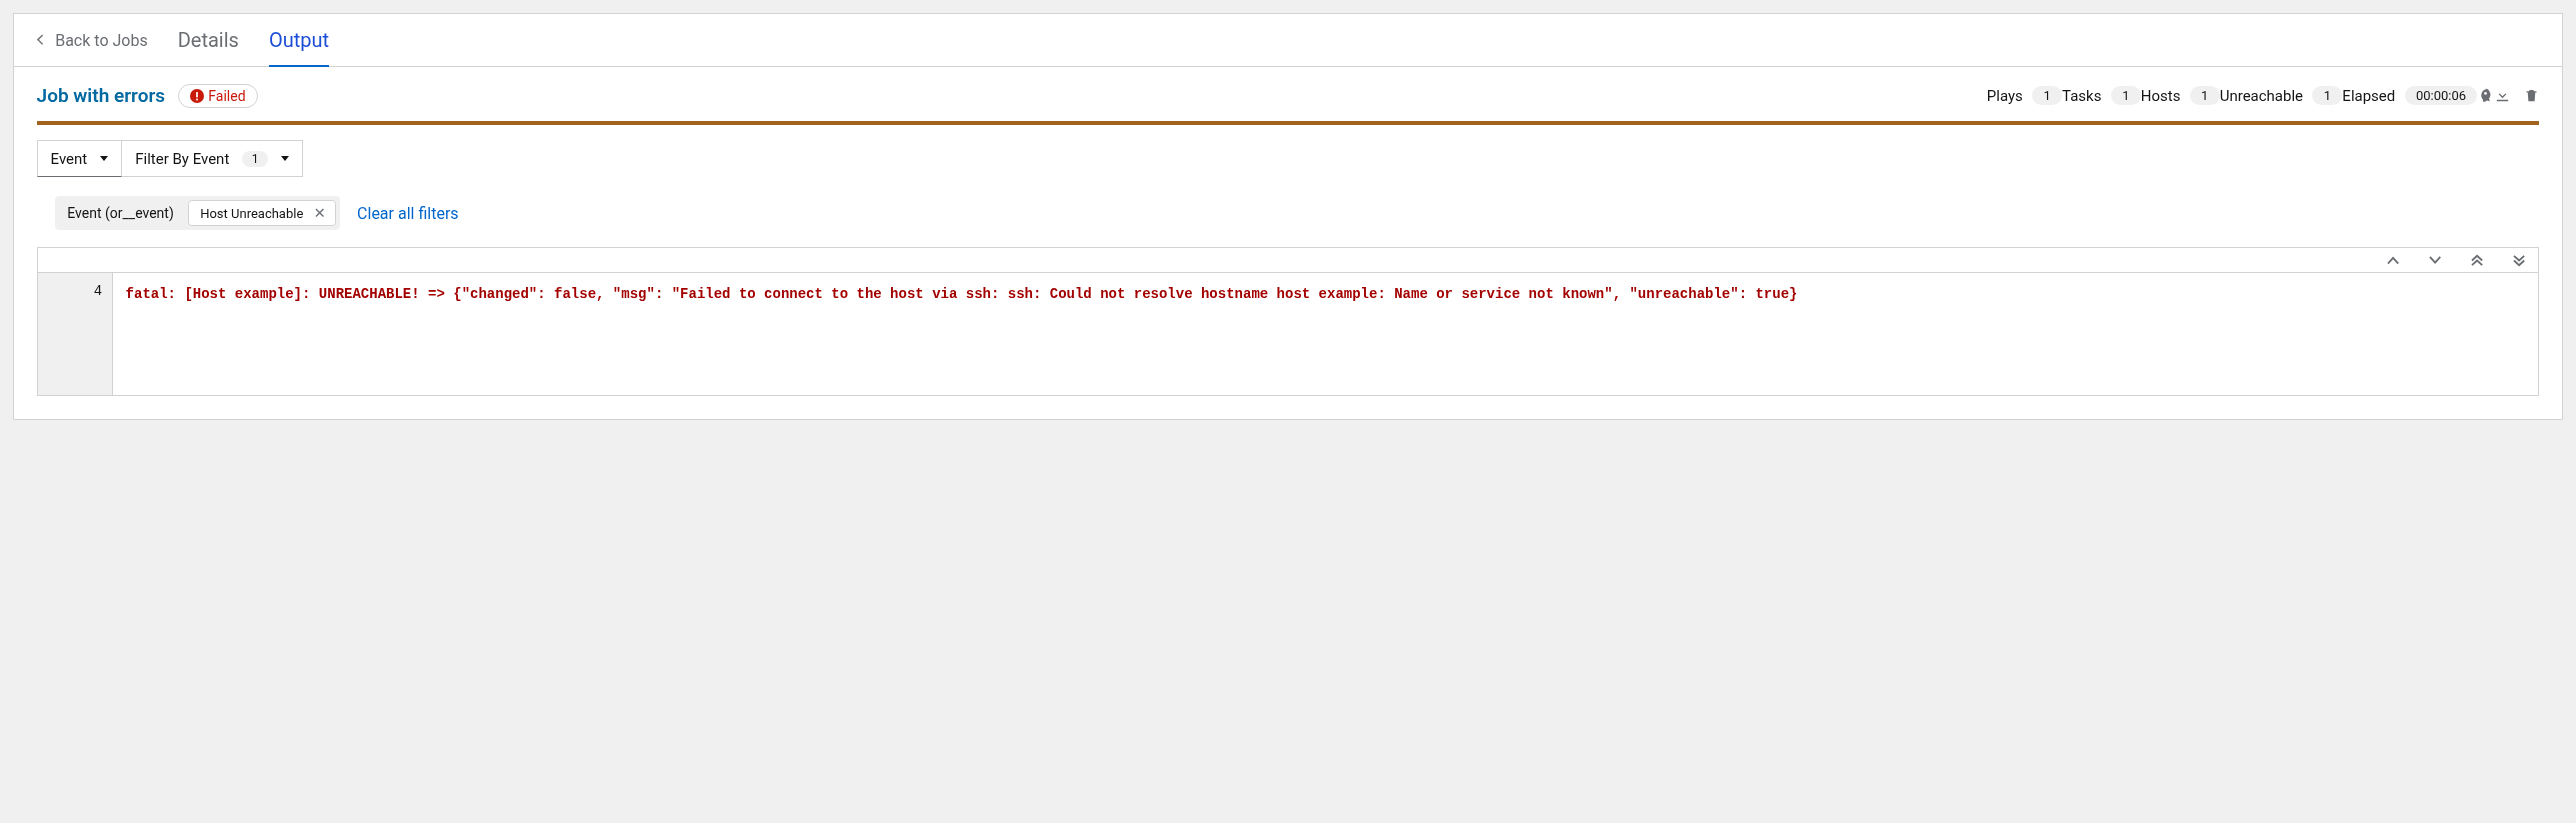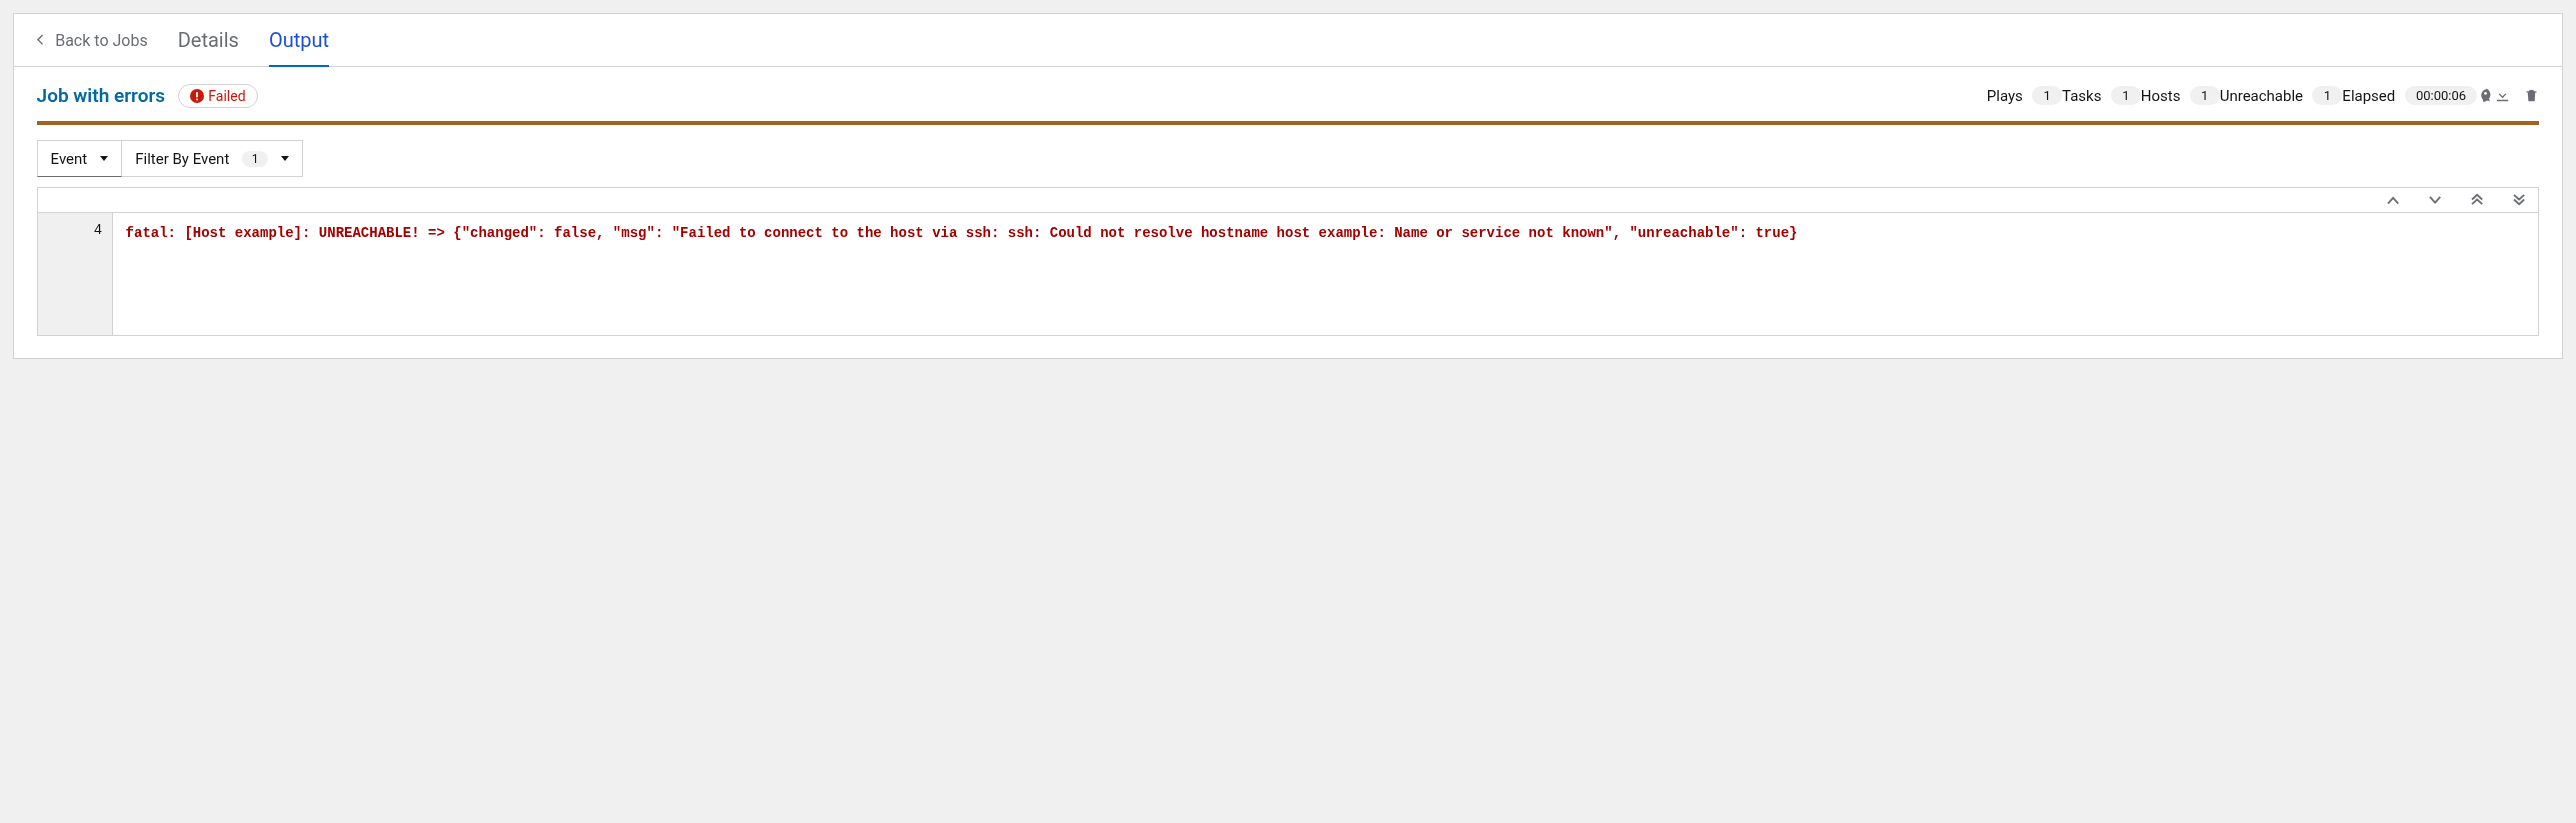--- a/index.html
+++ b/index.html
@@ -297,20 +297,34 @@
       <span>Event</span>
       <span class="caret"></span>
     </div>
     <div class="filter-select" style="border-left:none">
       <span>Filter By Event</span>
       <span class="pill-small">1</span>
       <span class="caret"></span>
     </div>
   </div>
 
+  <div class="chips-row">
+    <div class="chip-group">
+      <span class="chip-group-label">Event (or__event)</span>
+      <span class="chip">
+        <span>Host Unreachable</span>
+        <span class="chip-close">
+          <svg width="9.4" height="9.4" viewBox="0 0 10 10">
+              <path d="M1 1l8 8M9 1l-8 8" stroke="#6a6e73" stroke-width="1.5"></path>
+            </svg>
+        </span>
+      </span>
+    </div>
+    <span class="clear-filters">Clear all filters</span>
+  </div>
 
   <div class="output-wrap">
     <div class="output-toolbar">
       <span class="icon-btn">
         <svg width="12.2" height="8.5" viewBox="0 0 13 9">
             <path d="M1 8l5.5-6L12 8" fill="none" stroke="#6a6e73" stroke-width="2"></path>
           </svg>
       </span>
       <span class="icon-btn">
         <svg width="12.2" height="8.5" viewBox="0 0 13 9">

